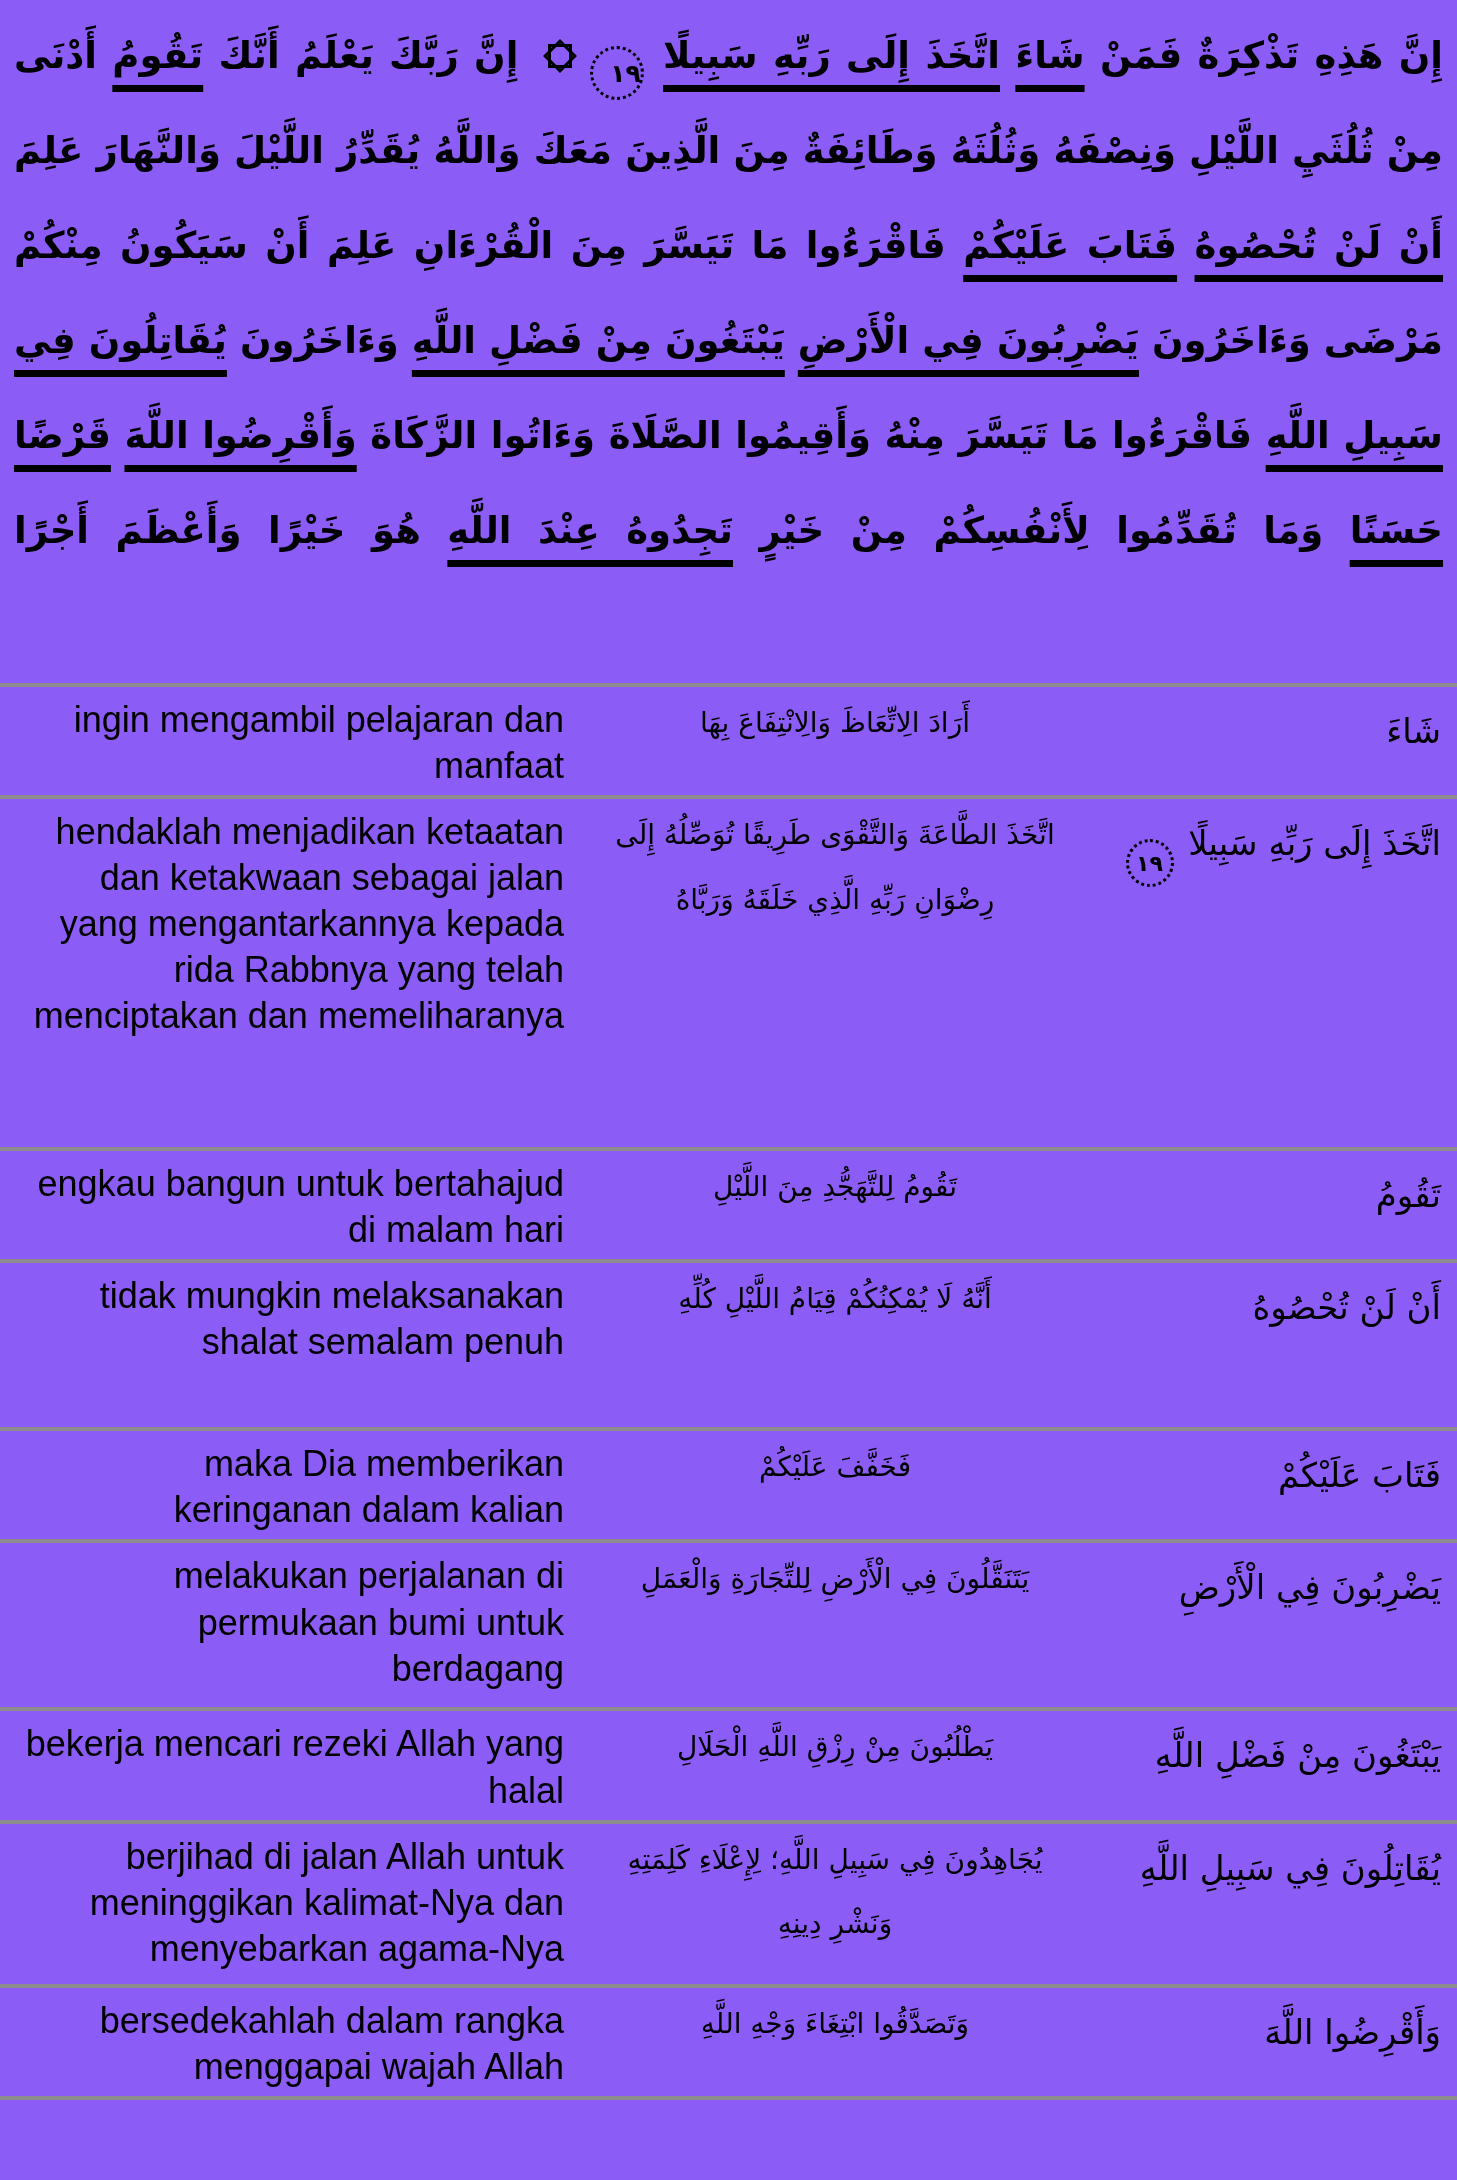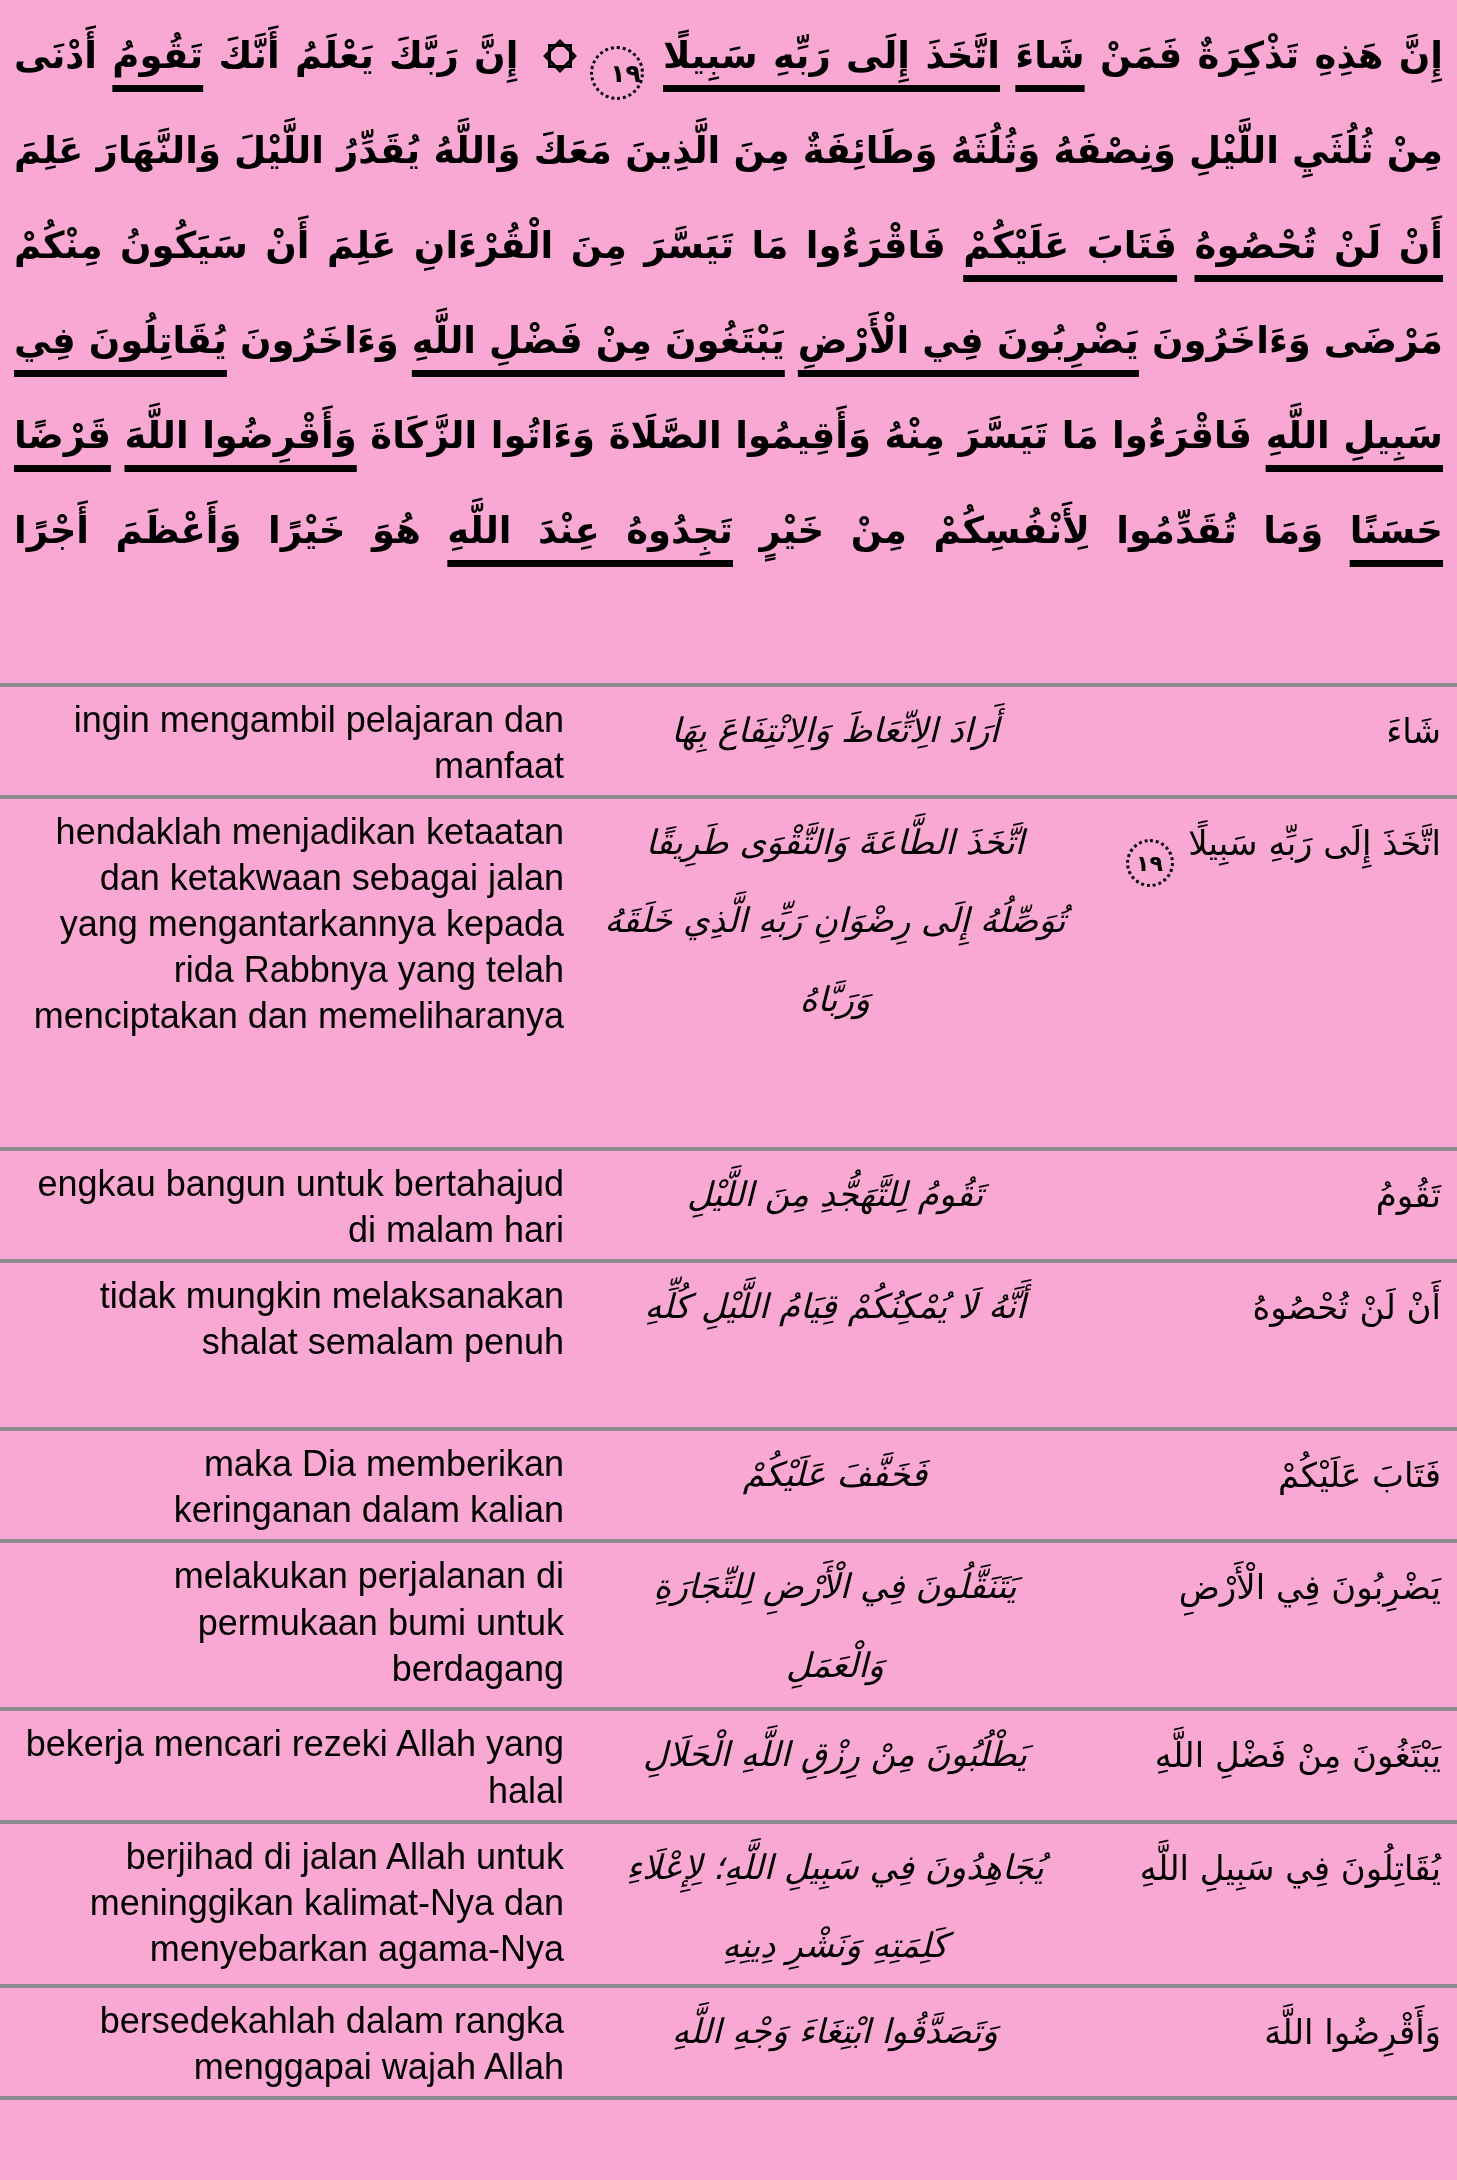--- a/index.html
+++ b/index.html
@@ -1,20 +1,20 @@
 <!DOCTYPE html>
 <html lang="id"><head>
 <meta charset="utf-8">
 <style>
   html,body{margin:0;padding:0;background:#ffffff;}
   .page{
     position:relative;
     width:1457px;
     height:2180px;
-    background:#f9a8d4;
+    background:#8b5cf6;
     overflow:hidden;
     color:#000;
   }
   
   .quran-block{
     direction:rtl;
     padding:8px 14px 0 14px;
     font-family:"DejaVu Sans",sans-serif;
     font-weight:bold;
     font-size:37px;
@@ -91,26 +91,25 @@
     font-family:"Liberation Sans",sans-serif;
     font-size:36px;
     line-height:1.28;
     padding:10px 26px 6px 22px;
     text-align:right;
     color:#000;
   }
   td.col-taf{
     direction:rtl;
     font-family:"DejaVu Sans",sans-serif;
-    font-size:34px;
+    font-size:28px;
     line-height:2.3;
     text-align:center;
     padding:4px 10px 0 10px;
     color:#000;
-    font-style:italic;
   }
   td.col-qur{
     direction:rtl;
     font-family:"DejaVu Sans",sans-serif;
     font-size:34px;
     line-height:1.9;
     text-align:right;
     padding:12px 16px 0 6px;
     color:#000;
   }

